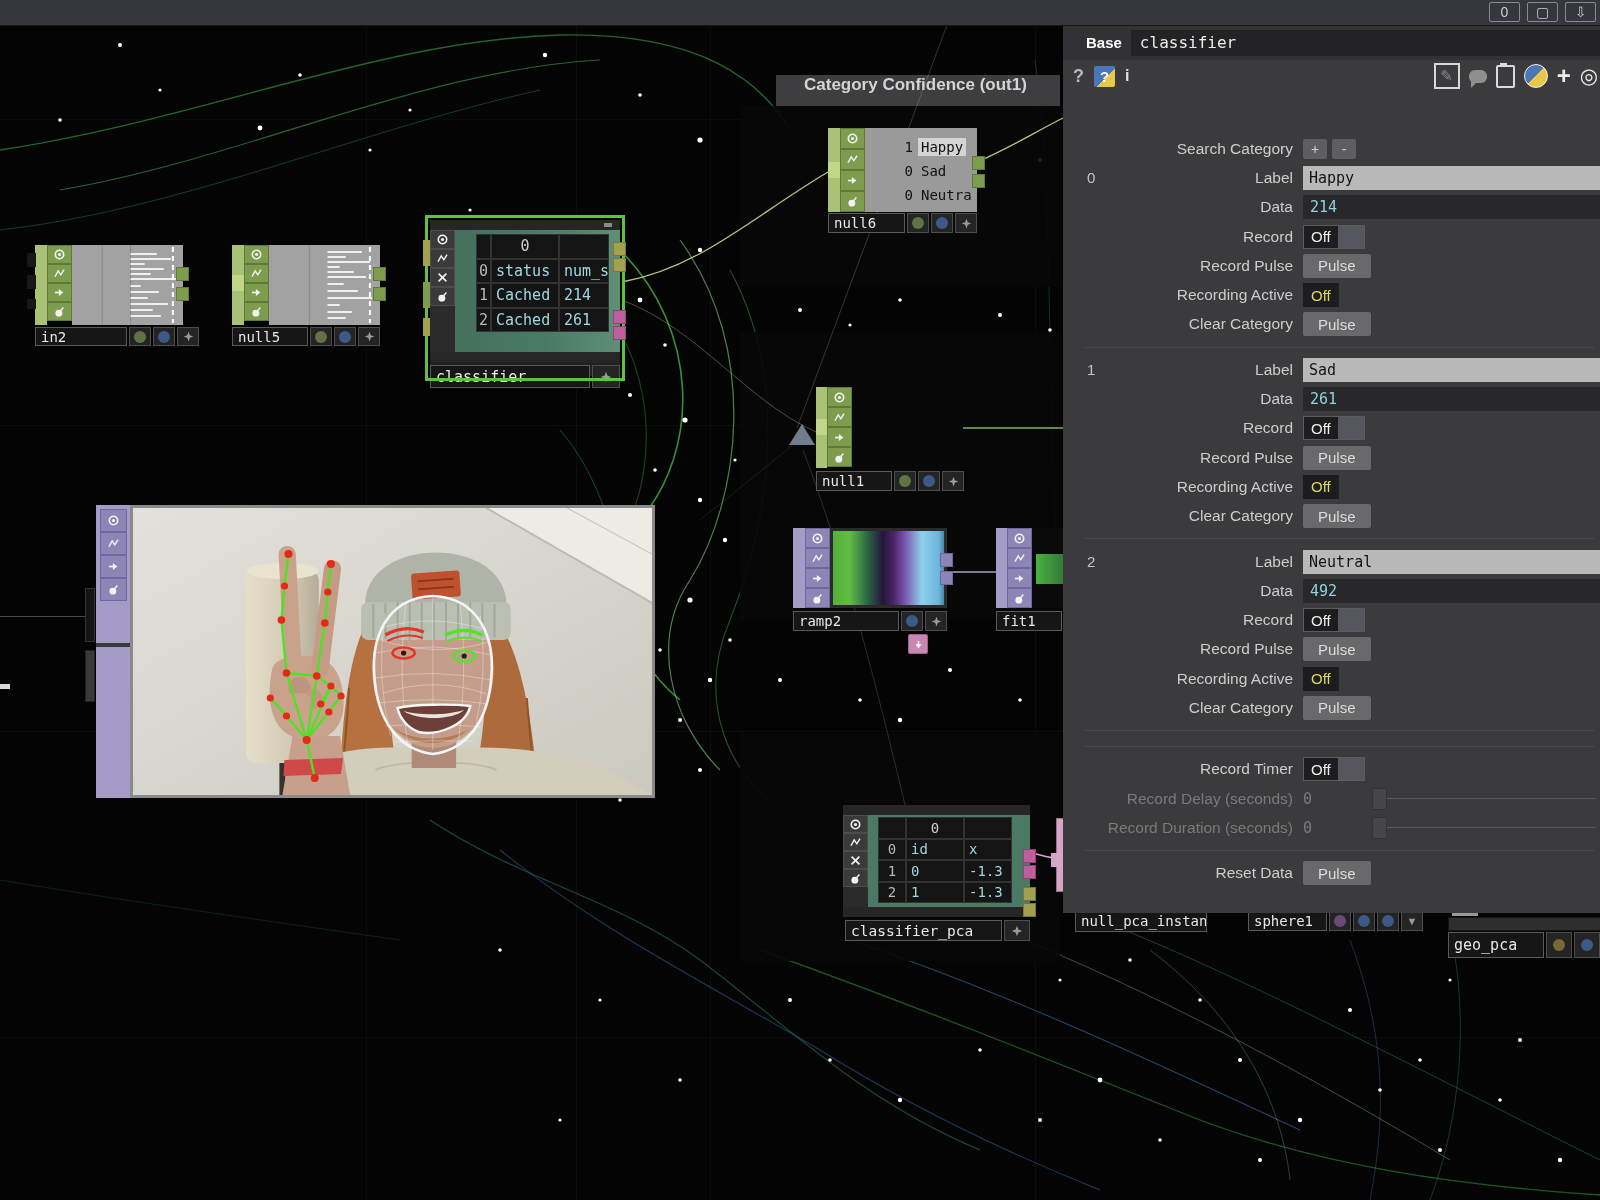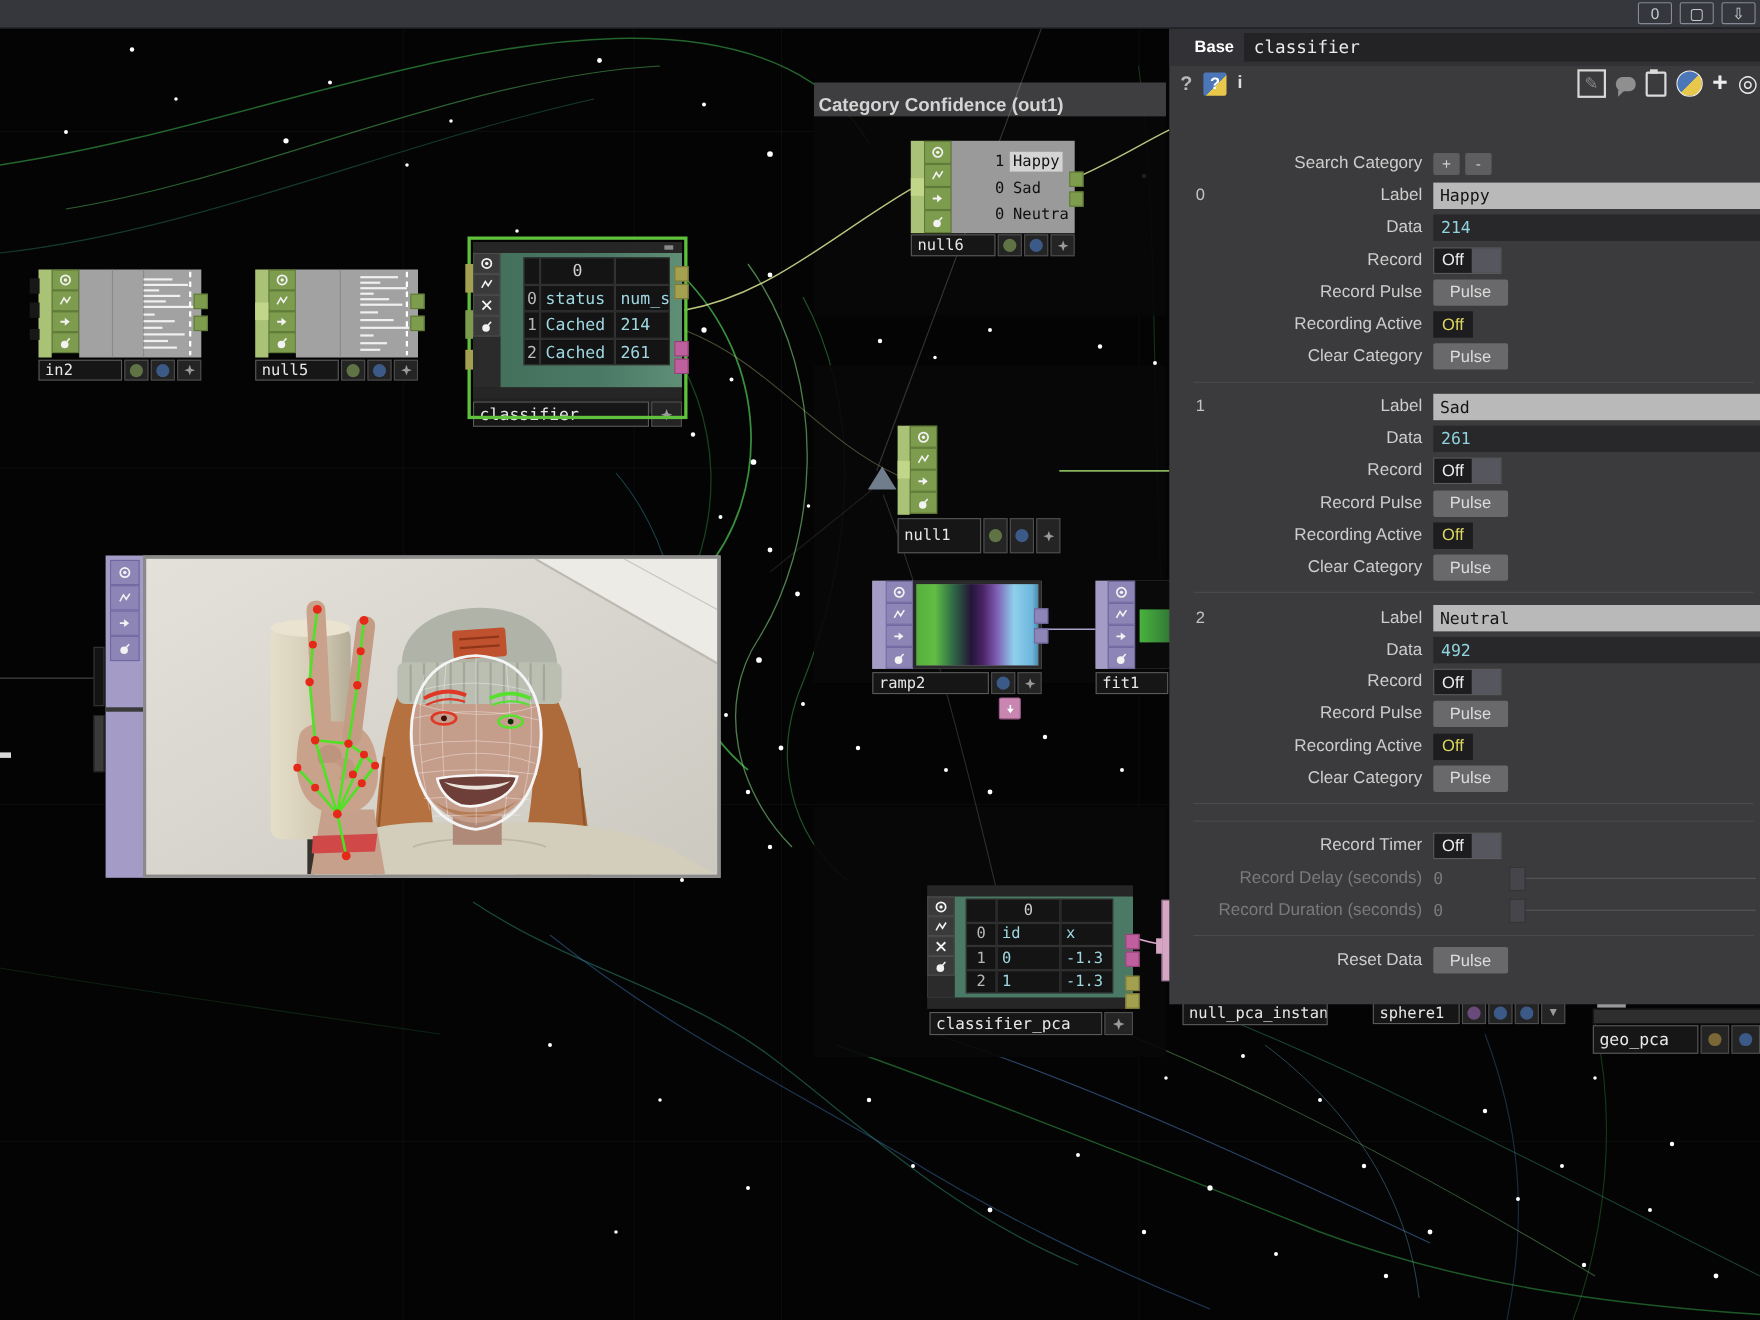--- a/index.html
+++ b/index.html
@@ -12,21 +12,21 @@
   .winbtn{position:absolute;top:2px;height:20px;width:31px;border:1px solid #858b96;border-radius:2px;
           color:#c9ced6;font-size:14px;display:flex;align-items:center;justify-content:center;box-sizing:border-box;}
 
   
   .netbg{position:absolute;left:0;top:25px;width:1600px;height:1175px;z-index:0;}
   .gridline{position:absolute;background:rgba(255,255,255,0.035);z-index:1;}
 
   
   .comment{position:absolute;z-index:2;}
   .comment .chead{height:31px;background:#3e3e40;color:#d4d4d4;font-weight:bold;font-size:17px;
-                  display:flex;align-items:flex-end;padding-left:4px;}
+                  display:flex;align-items:flex-start;padding-left:28px;margin-left:36px;}
   .comment .cbody{background:rgba(8,8,8,0.9);}
 
   
   .wires{position:absolute;left:0;top:0;width:1600px;height:1200px;z-index:3;pointer-events:none;}
 
   
   .node{position:absolute;z-index:5;}
   .flagcol{display:flex;flex-direction:column;}
   .flag{width:25px;height:19px;display:flex;align-items:center;justify-content:center;box-sizing:border-box;border:1px solid rgba(0,0,0,0.25);}
   .flag svg{width:13px;height:13px;}
@@ -317,21 +317,21 @@
             <rect x="58" y="58" width="37" height="2"></rect>
             <rect x="58" y="64" width="22" height="2"></rect>
             <rect x="58" y="70" width="30" height="2"></rect>
           </g>
         <line x1="100" y1="2" x2="100" y2="78" stroke="#ffffff" stroke-width="2" stroke-dasharray="5,4"></line>
       </svg>
       <span class="sq green" style="right:-6px;top:22px;"></span>
       <span class="sq green" style="right:-6px;top:42px;"></span>
     </div>
   </div>
-  <div class="namerow" style="left:35px;top:327px;width:148px;height:19px;">
+  <div class="namerow" style="left:35px;top:327px;width:164px;height:19px;">
     <div class="namebox">in2</div>
     <span class="nbtn">
         <span class="dot green"></span>
       </span>
     <span class="nbtn">
         <span class="dot blue"></span>
       </span>
     <span class="nbtn">
         <svg width="13" height="13">
           <use href="#ic-star"></use>
@@ -544,21 +544,21 @@
             <use href="#ic-arrow"></use>
           </svg>
         </span>
       <span class="flag" style="height:20px;">
           <svg>
             <use href="#ic-bomb"></use>
           </svg>
         </span>
     </div>
   </div>
-  <div class="namerow" style="left:816px;top:471px;width:148px;height:32px;">
+  <div class="namerow" style="left:816px;top:471px;width:148px;height:20px;">
     <div class="namebox">null1</div>
     <span class="nbtn">
         <span class="dot green"></span>
       </span>
     <span class="nbtn">
         <span class="dot blue"></span>
       </span>
     <span class="nbtn">
         <svg width="13" height="13">
           <use href="#ic-star"></use>

